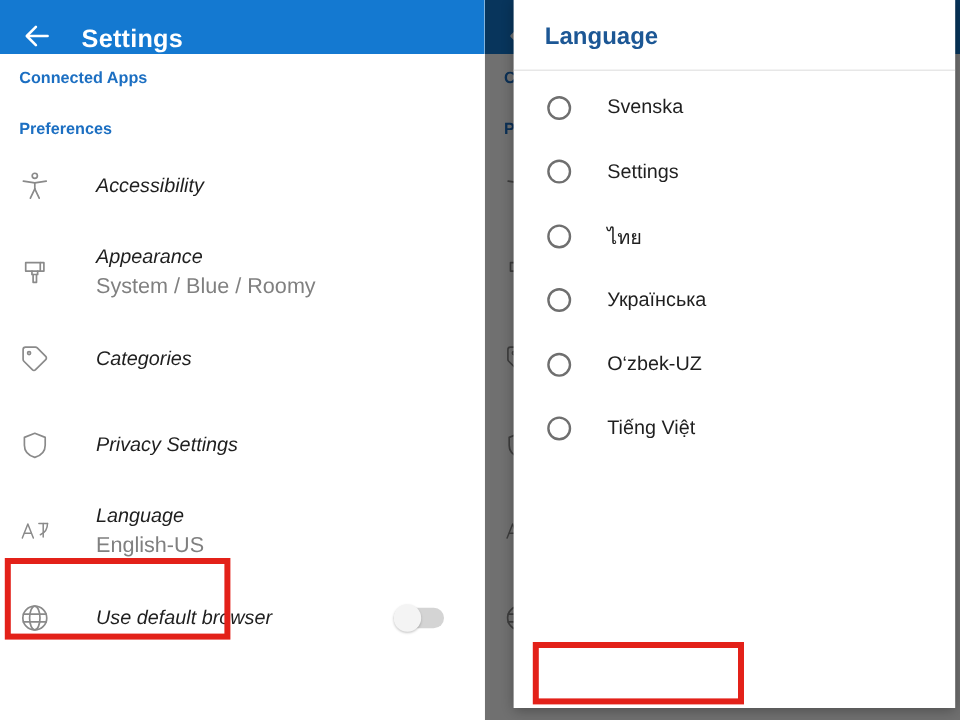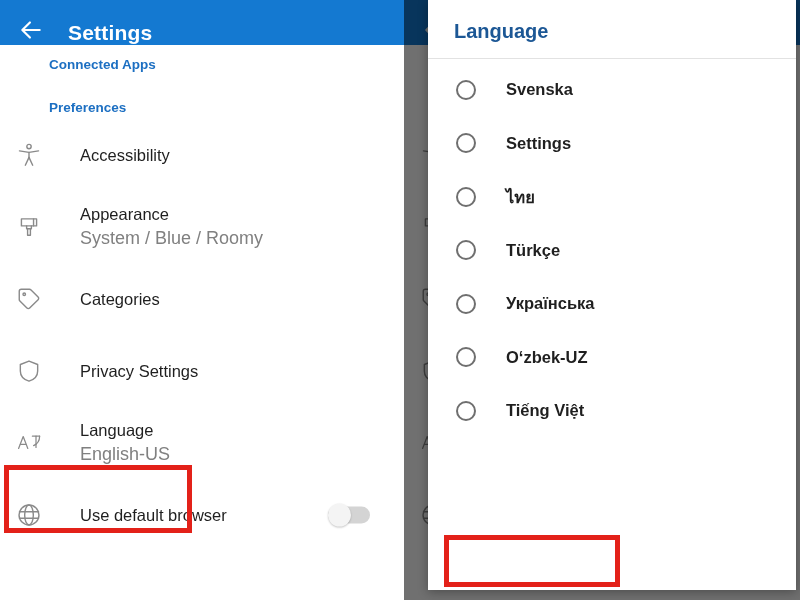--- a/index.html
+++ b/index.html
@@ -72,21 +72,20 @@
     font-weight: bold;
     margin-left: 22px;
     letter-spacing: 0.2px;
   }
 
   .section-header {
     color: #1c6fc2;
     font-size: 13.5px;
     font-weight: bold;
     padding-left: 16px;
-    margin-left: 33px;
   }
   #sec-connected { padding-top: 12px; }
   #sec-prefs { padding-top: 28px; padding-bottom: 4px; }
 
   .list-row {
     display: flex;
     align-items: center;
     padding-left: 16px;
     box-sizing: border-box;
     height: 72px;
@@ -103,20 +102,21 @@
   .row-text {
     margin-left: 30px;
     display: flex;
     flex-direction: column;
     justify-content: center;
   }
   .row-title {
     font-size: 16.5px;
     color: #1f1f1f;
     line-height: 1.25;
+    font-style: italic;
   }
   .row-sub {
     font-size: 18px;
     color: #808080;
     margin-top: 2px;
     line-height: 1.25;
   }
 
   .toggle {
     position: absolute;
@@ -181,21 +181,20 @@
     font-weight: bold;
     padding: 20px 0 15px 26px;
   }
   .dialog-divider {
     height: 1px;
     background: #e2e2e2;
     margin: 0 0 0 0;
   }
   .dialog-list {
     padding-top: 4px;
-    font-weight: bold;
   }
   .lang-row {
     display: flex;
     align-items: center;
     height: 53.5px;
     padding-left: 28px;
     box-sizing: border-box;
   }
   .radio {
     width: 20px;
@@ -455,24 +454,20 @@
           <div class="lang-label">Settings</div>
         </div>
 
 
 
         <div class="lang-row">
           <div class="radio"></div>
           <div class="lang-label">ไทย</div>
         </div>
 
-        <div class="lang-row">
-          <div class="radio"></div>
-          <div class="lang-label">Türkçe</div>
-        </div>
 
         <div class="lang-row">
           <div class="radio"></div>
           <div class="lang-label">Українська</div>
         </div>
 
 
         <div class="lang-row">
           <div class="radio"></div>
           <div class="lang-label">O‘zbek-UZ</div>

